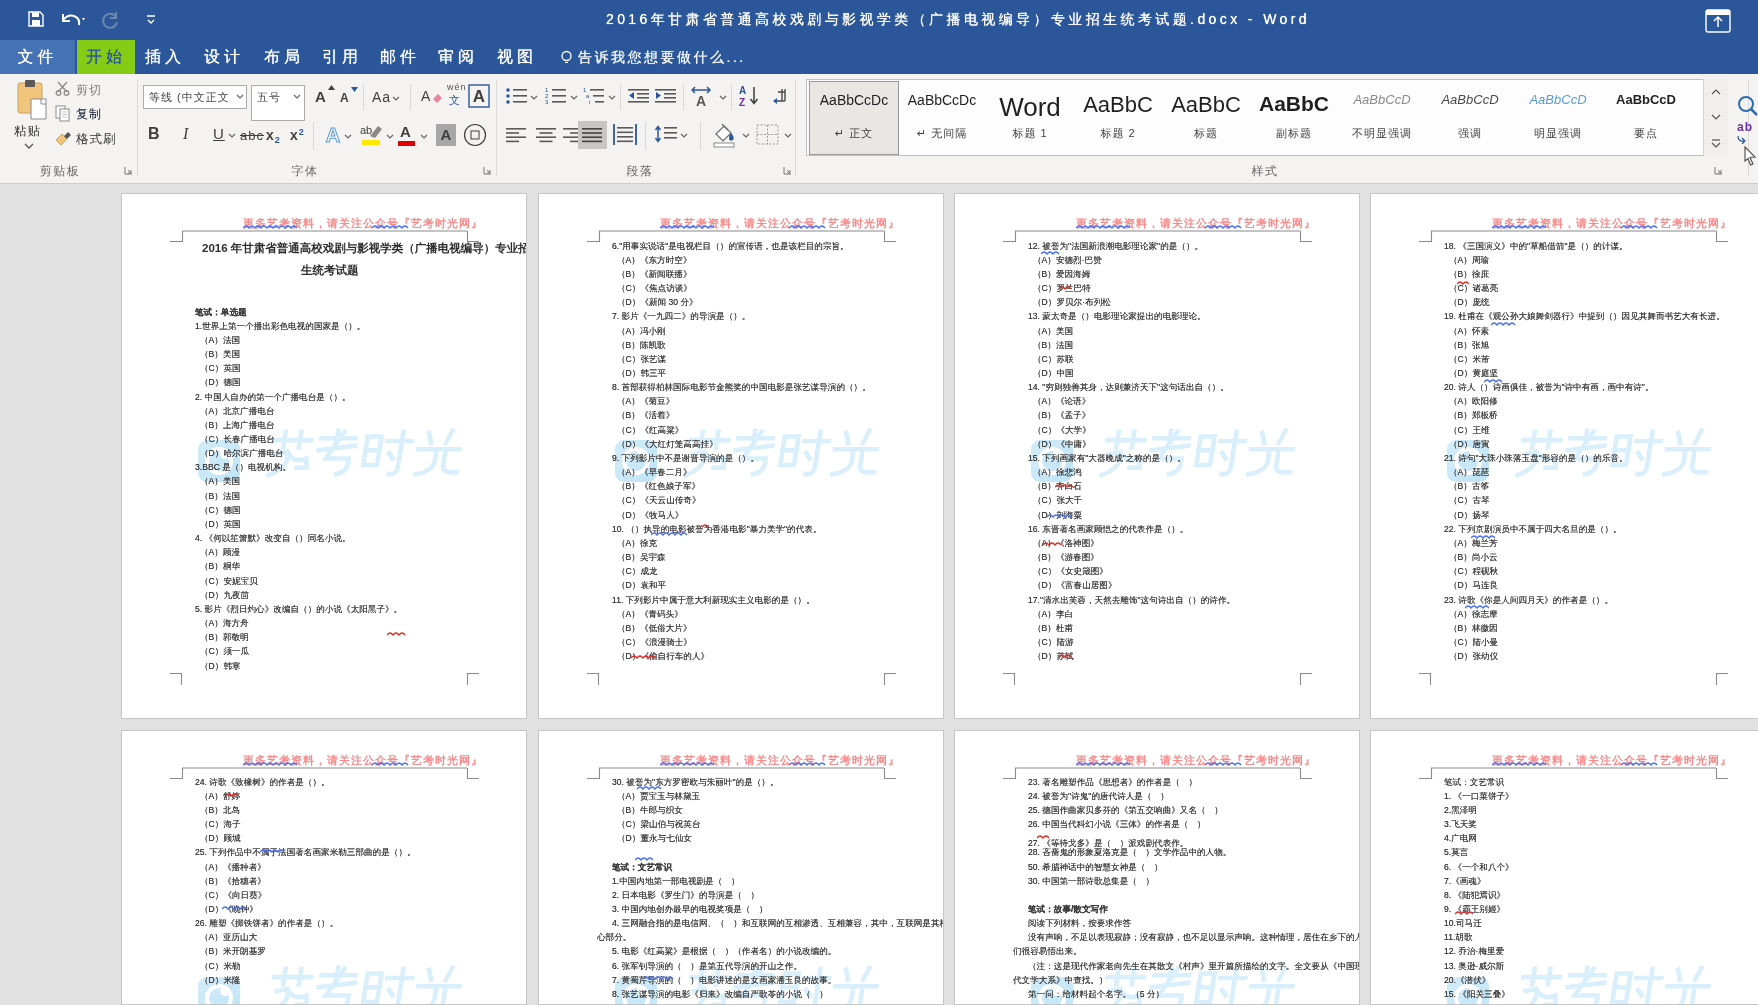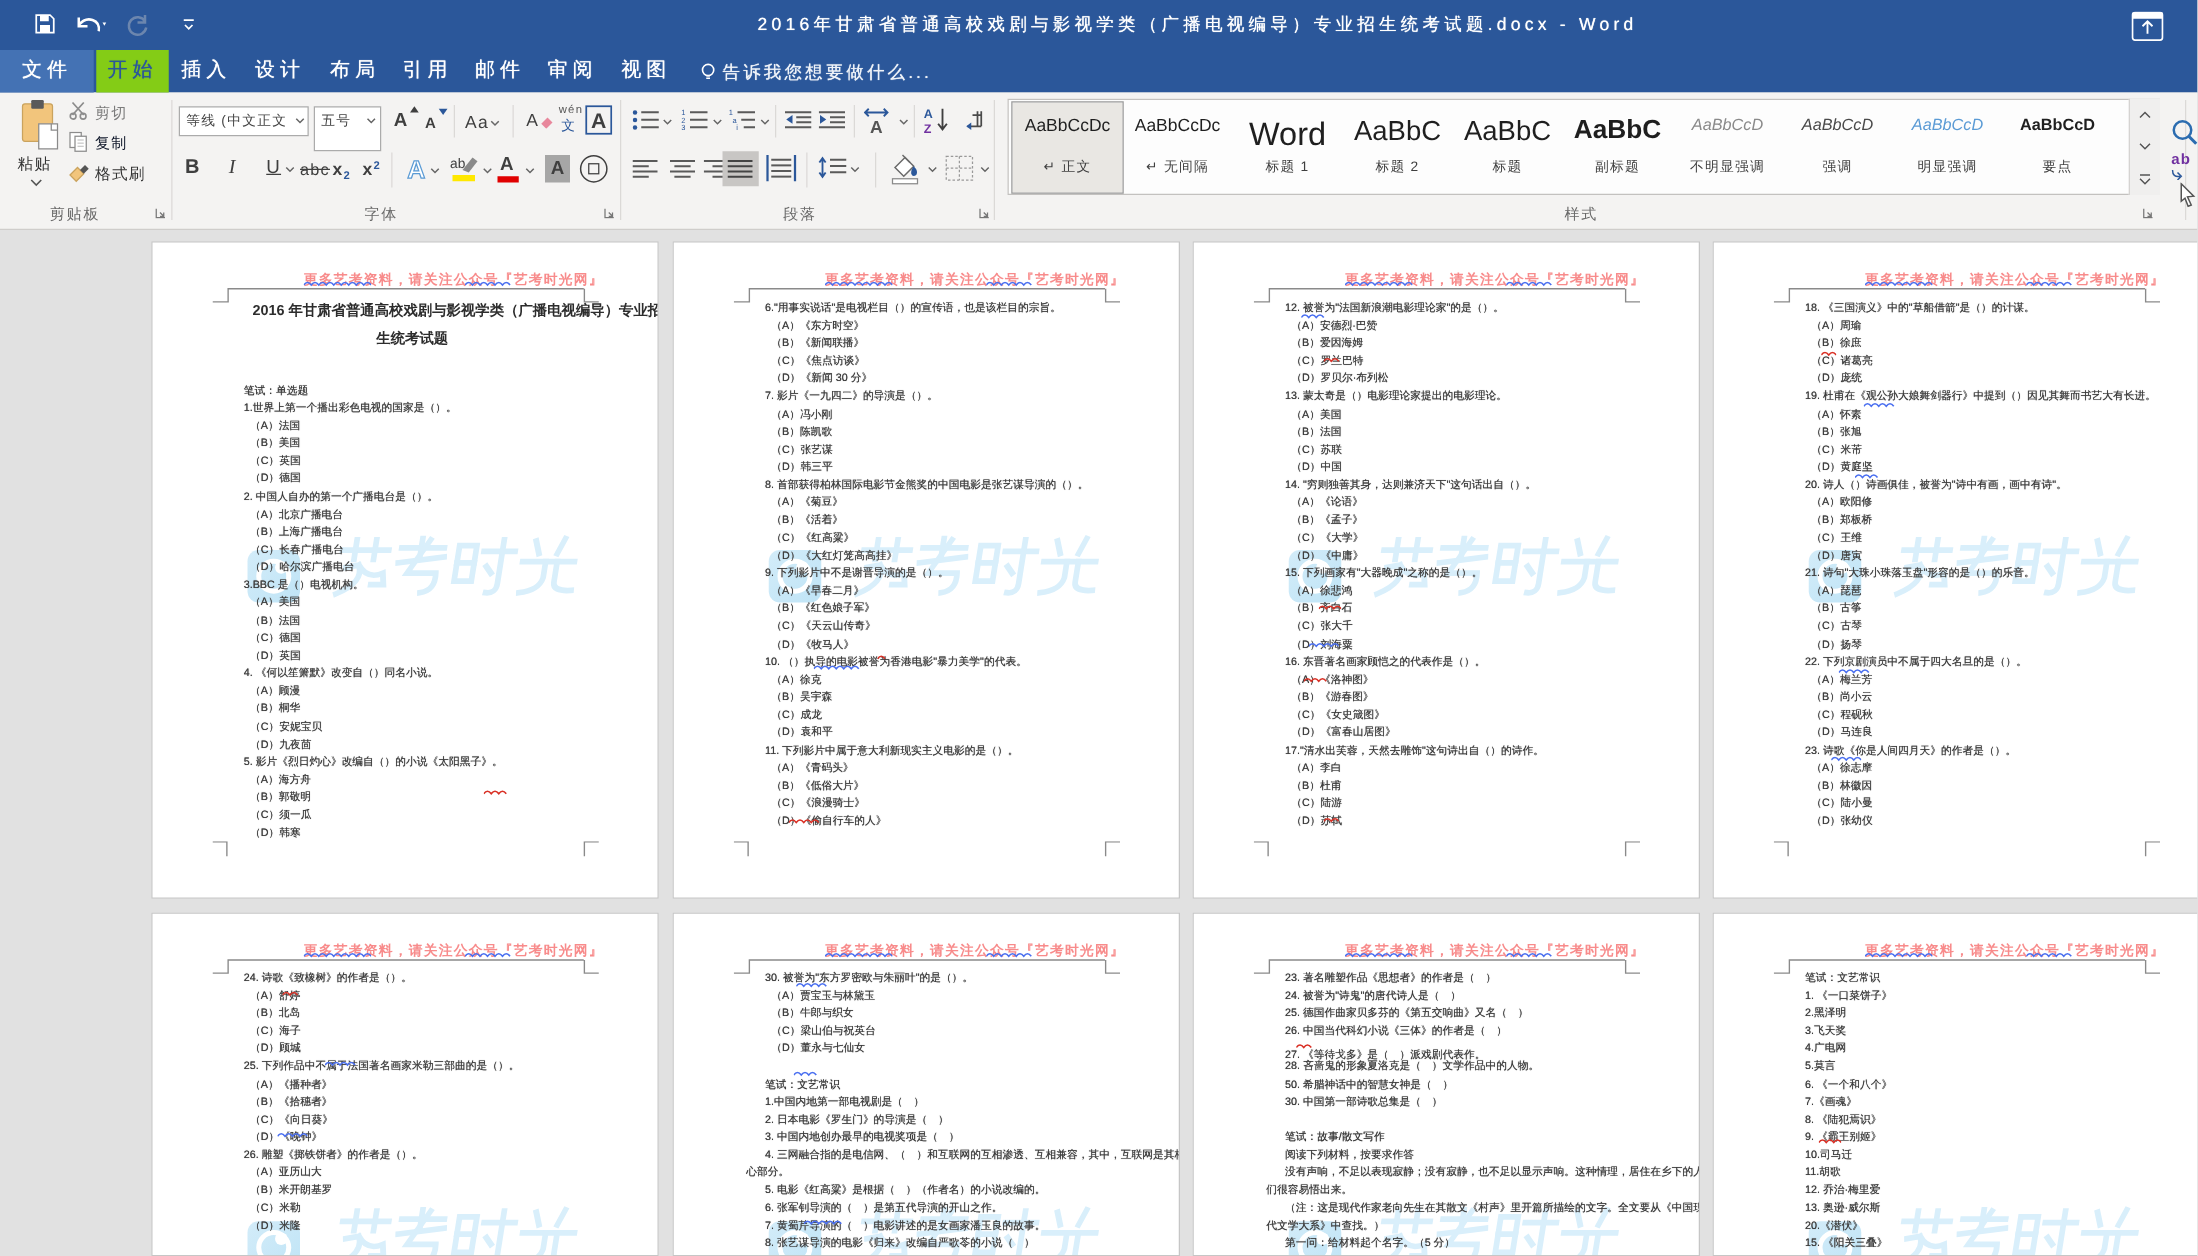--- a/index.html
+++ b/index.html
@@ -9,21 +9,21 @@
 #docarea{position:absolute;left:0;top:184px;width:1758px;height:821px;background:#e1e1e1;overflow:hidden}
 .page{position:absolute;width:406px;background:#fff;border:1px solid #c6c6c6;overflow:hidden}
 .redhead{position:absolute;left:121px;top:22px;font-size:11px;font-weight:bold;color:#f88b8b;letter-spacing:1px;white-space:nowrap}
 .hm{position:absolute;left:48px;top:29px}
 .bm{position:absolute;left:48px;top:479px}
 .t1{position:absolute;left:80px;top:47px;font-size:11.5px;font-weight:bold;color:#2d2d2d;white-space:nowrap}
 .t2{position:absolute;left:179px;top:69px;font-size:11.5px;font-weight:bold;color:#2d2d2d;white-space:nowrap}
 .bl{position:absolute;left:73px;font-size:8.6px;letter-spacing:0;color:#3c3c3c;white-space:nowrap;line-height:13px;text-shadow:0 0 0.55px #555}
 .op{left:78px}
 .ct{left:58px}
-.bb{font-weight:normal;color:#363636}
+.bb{font-weight:bold;color:#363636}
 .sq{position:absolute}
 .wm{position:absolute;left:74px;top:233px}
 .glabel{position:absolute;font-size:12px;color:#696969;letter-spacing:1.5px;text-align:center;white-space:nowrap}
 .gsep{position:absolute;top:80px;height:96px;width:1px;background:#dbd9d7}
 .tab{position:absolute;top:40px;height:34px;color:#fff;font-size:16px;letter-spacing:4px;text-align:center;line-height:34px;white-space:nowrap;text-shadow:0 0 0.7px #fff}
 .cbox{position:absolute;background:#fff;border:1px solid #ababab;font-size:11px;color:#444;letter-spacing:1px;line-height:22px;padding-left:5px;white-space:nowrap;overflow:hidden}
 .ic{position:absolute}
 .itxt{position:absolute;font-size:12px;color:#444;letter-spacing:1px;white-space:nowrap}
 .sitem{position:absolute;top:82px;width:88px;height:72px;text-align:center}
 .slabel{position:absolute;bottom:13px;width:100%;font-size:11px;color:#3f3f3f;letter-spacing:1px;white-space:nowrap}

